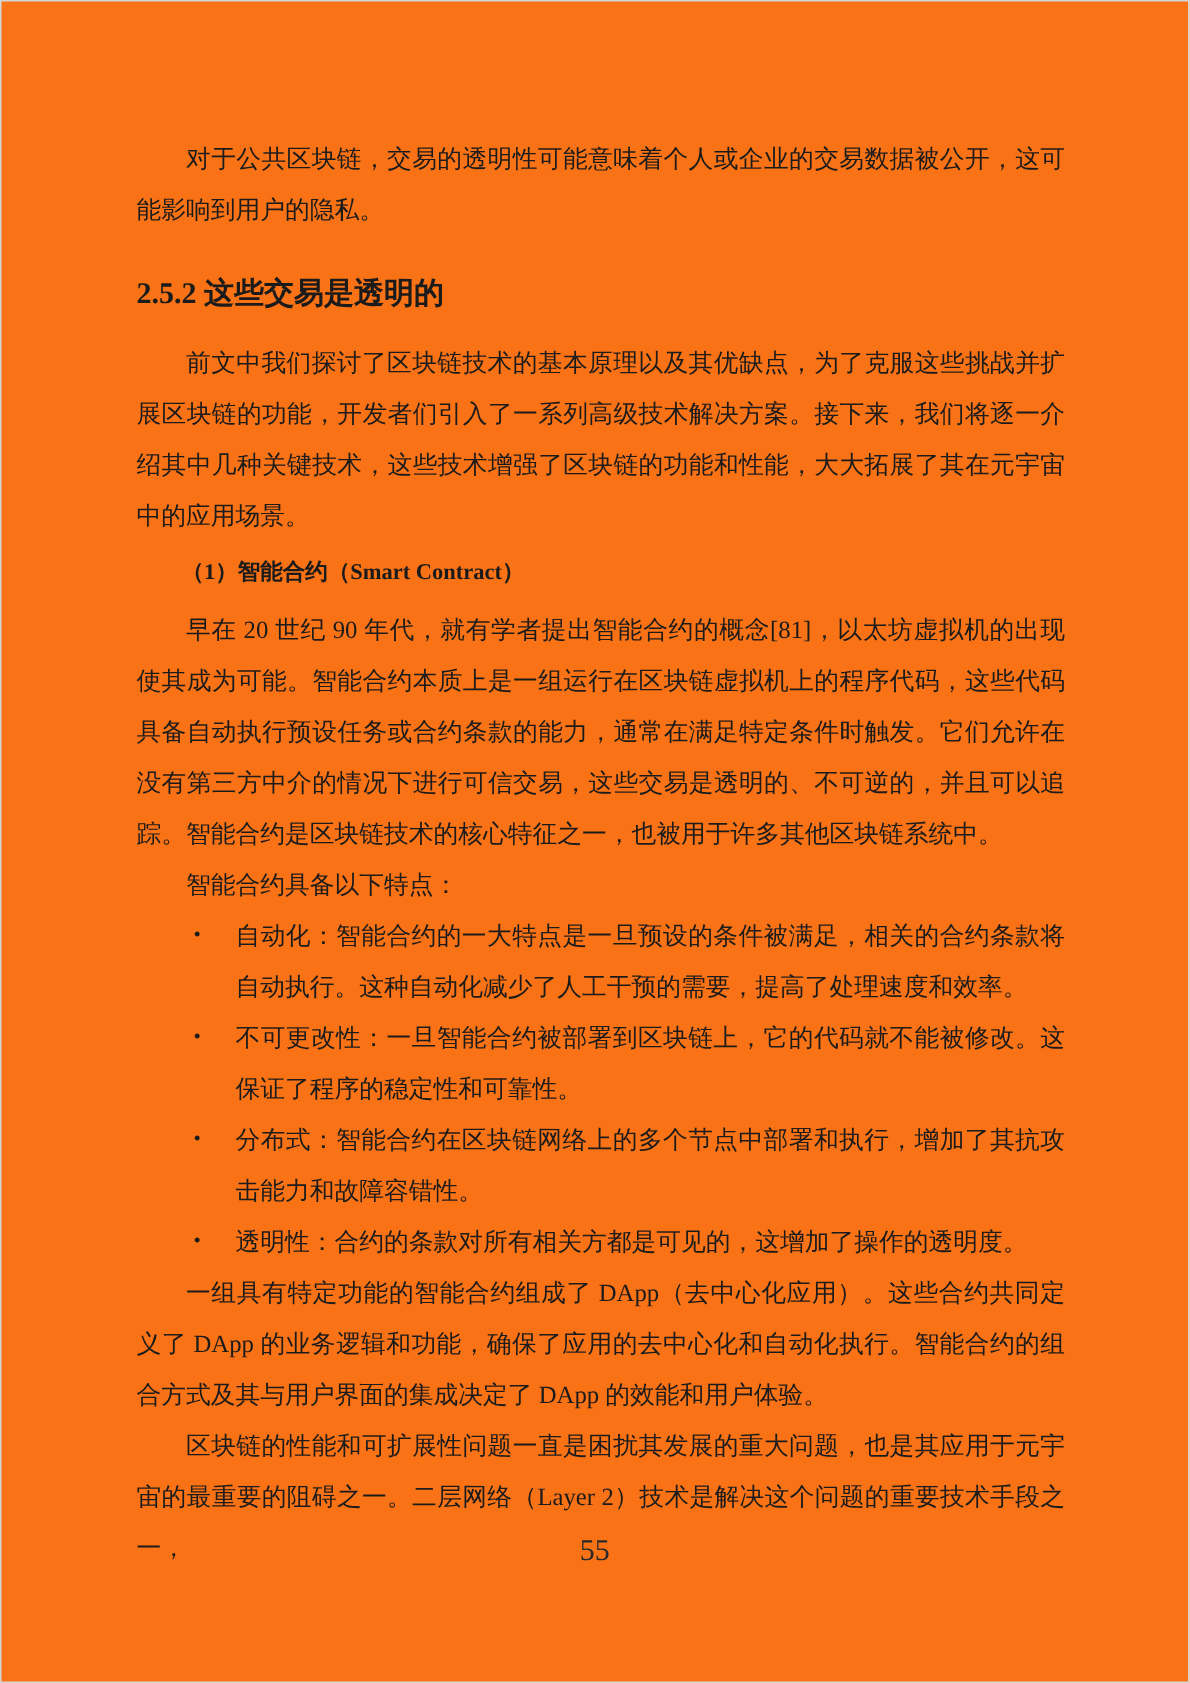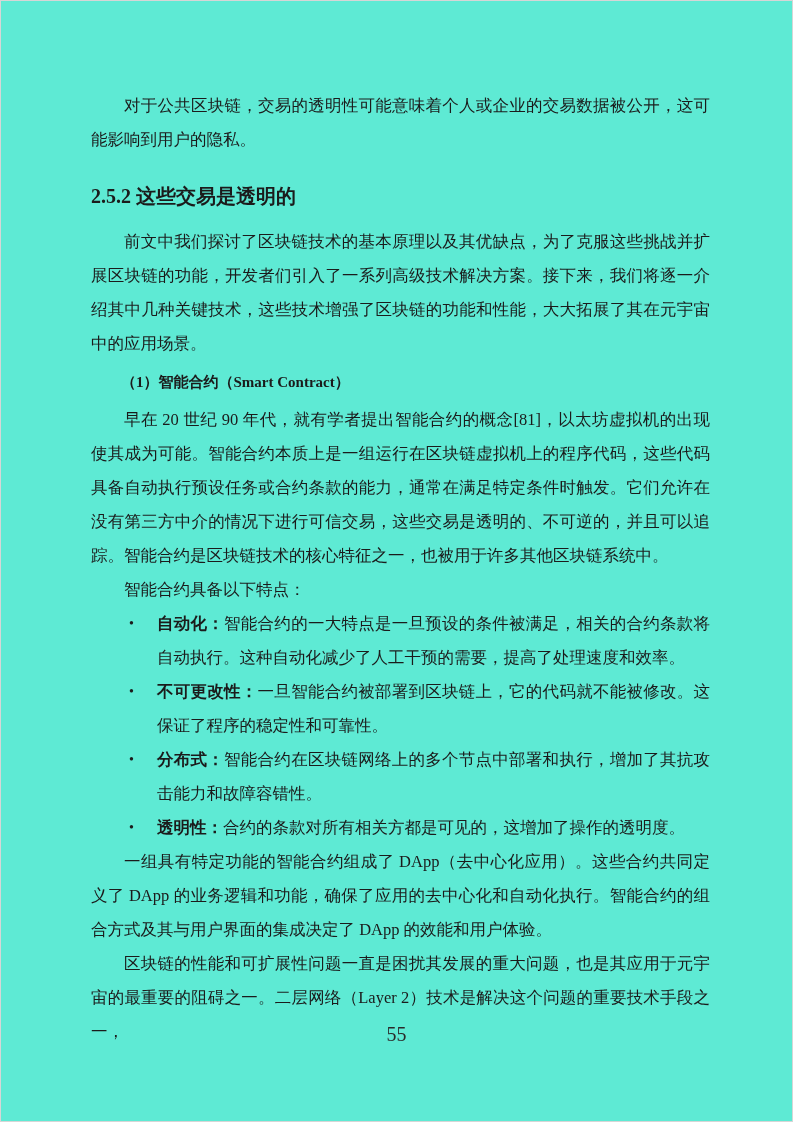--- a/index.html
+++ b/index.html
@@ -4,21 +4,21 @@
 <style>
   html, body {
     margin: 0;
     padding: 0;
     background: #ffffff;
   }
   .page {
     position: relative;
     width: 793px;
     height: 1122px;
-    background: #5eead4;
+    background: #f97316;
     box-sizing: border-box;
     border: 1px solid #d6d6d6;
     padding: 88px 82px 0 90px;
     overflow: hidden;
     font-family: "Liberation Serif", "DejaVu Serif", serif;
     color: #1b1b1b;
   }
   .body-text {
     font-size: 16.5px;
     line-height: 34px;
@@ -56,21 +56,21 @@
     text-align: justify;
     margin: 0;
   }
   ul.feature-list .bullet {
     position: absolute;
     left: 38px;
     top: 0;
     font-size: 14px;
   }
   ul.feature-list .term {
-    font-weight: bold;
+    font-weight: normal;
     margin-top: 31px;
   }
   .page-footer {
     position: absolute;
     left: 0;
     top: 1022px;
     width: 100%;
     text-align: center;
     font-size: 20px;
     color: #2a2a2a;

